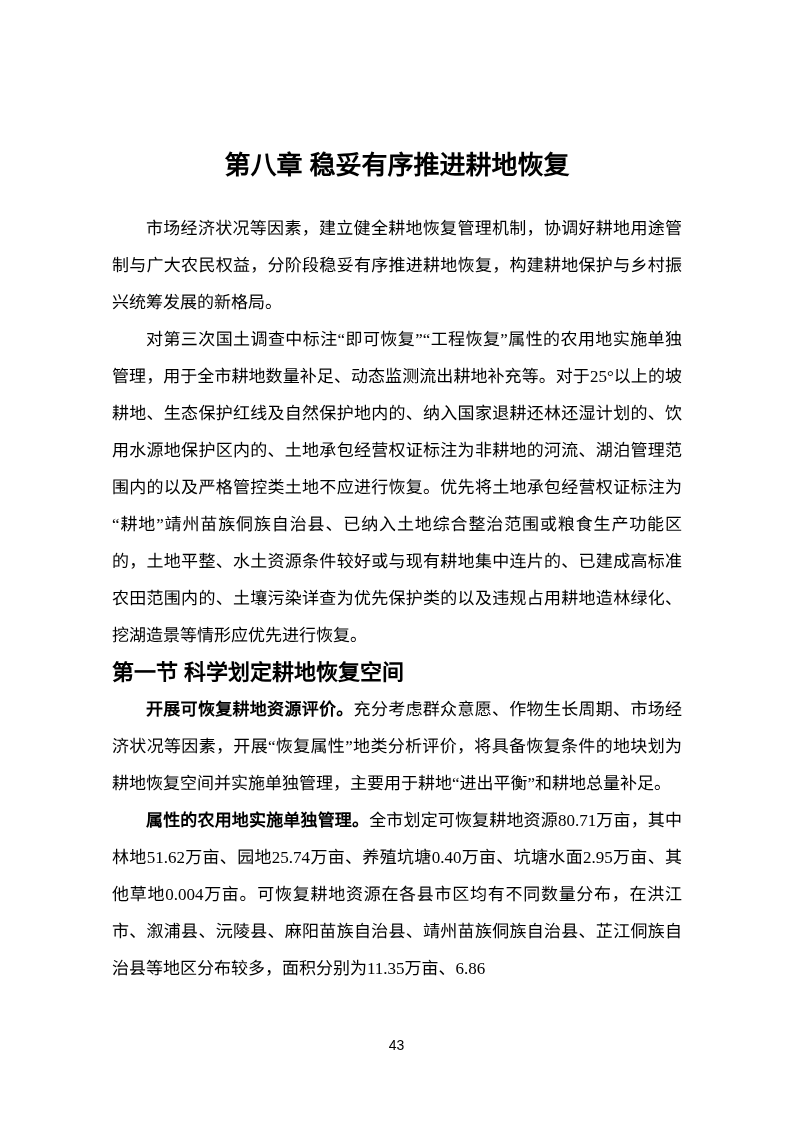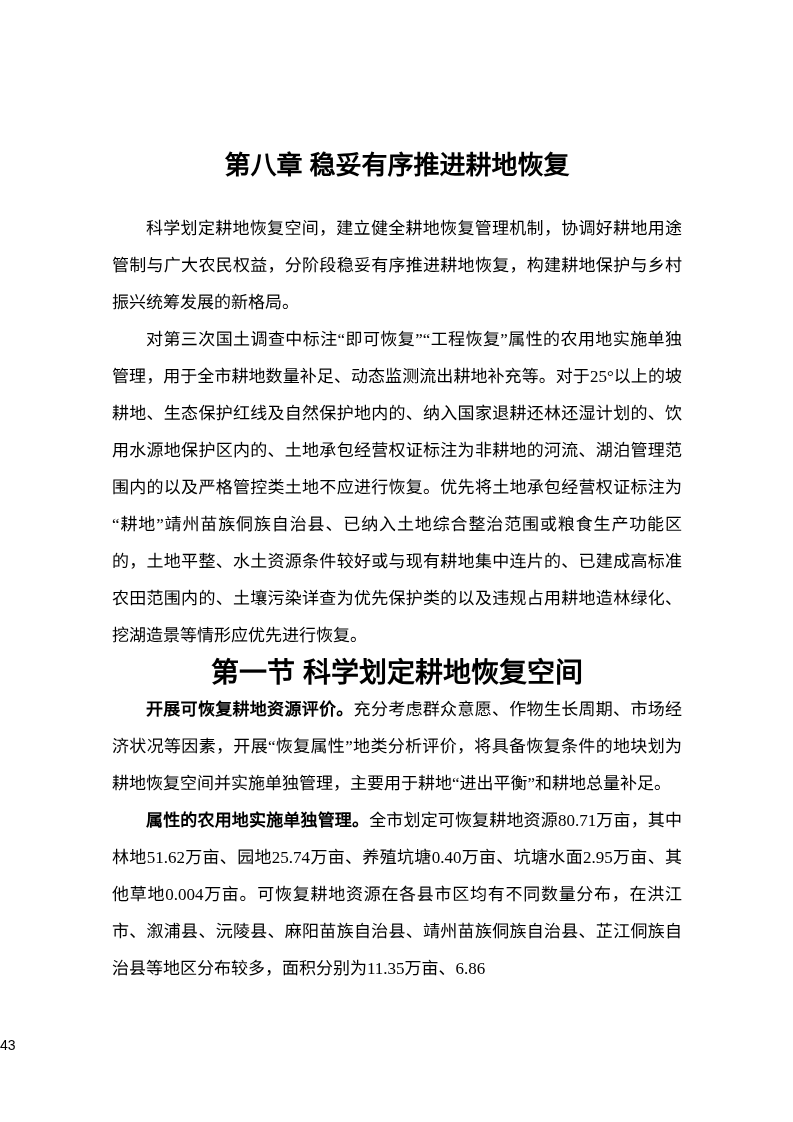--- a/index.html
+++ b/index.html
@@ -30,23 +30,22 @@
     font-weight: bold;
     font-size: 26px;
     line-height: 37px;
     text-align: center;
     white-space: nowrap;
   }
   .section-title {
     margin: 0;
     font-family: "Liberation Sans", "DejaVu Sans", sans-serif;
     font-weight: bold;
-    font-size: 28px;
+    font-size: 22px;
     line-height: 37px;
-    text-align: center;
     white-space: nowrap;
   }
   .body-para {
     margin: 0;
     font-family: "Liberation Serif", "DejaVu Serif", serif;
     font-size: 17px;
     line-height: 37px;
     text-align: justify;
     text-justify: inter-ideograph;
     text-indent: 2em;
@@ -57,34 +56,35 @@
     font-weight: bold;
     font-style: normal;
   }
   .page-number {
     position: absolute;
     left: 0;
     right: 0;
     top: 1033px;
     height: 24px;
     line-height: 24px;
+    text-align: center;
     font-family: "Liberation Sans", "DejaVu Sans", sans-serif;
     font-size: 14px;
     color: #000000;
   }
 </style>
 </head>
 <body>
 
 <div class="page">
   <div class="content">
 
     <h1 class="chapter-title">第八章 稳妥有序推进耕地恢复</h1>
 
-    <p class="body-para">科学划定耕地恢复空间，建立健全耕地恢复管理机制，协调好耕地用途管制与广大农民权益，分阶段稳妥有序推进耕地恢复，构建耕地保护与乡村振兴统筹发展的新格局。</p>
+    <p class="body-para">市场经济状况等因素，建立健全耕地恢复管理机制，协调好耕地用途管制与广大农民权益，分阶段稳妥有序推进耕地恢复，构建耕地保护与乡村振兴统筹发展的新格局。</p>
 
     <p class="body-para">对第三次国土调查中标注“即可恢复”“工程恢复”属性的农用地实施单独管理，用于全市耕地数量补足、动态监测流出耕地补充等。对于25°以上的坡耕地、生态保护红线及自然保护地内的、纳入国家退耕还林还湿计划的、饮用水源地保护区内的、土地承包经营权证标注为非耕地的河流、湖泊管理范围内的以及严格管控类土地不应进行恢复。优先将土地承包经营权证标注为“耕地”靖州苗族侗族自治县、已纳入土地综合整治范围或粮食生产功能区的，土地平整、水土资源条件较好或与现有耕地集中连片的、已建成高标准农田范围内的、土壤污染详查为优先保护类的以及违规占用耕地造林绿化、挖湖造景等情形应优先进行恢复。</p>
 
     <h2 class="section-title">第一节 科学划定耕地恢复空间</h2>
 
     <p class="body-para"><span class="para-lead">开展可恢复耕地资源评价。</span><span>充分考虑群众意愿、作物生长周期、市场经济状况等因素，开展“恢复属性”地类分析评价，将具备恢复条件的地块划为耕地恢复空间并实施单独管理，主要用于耕地“进出平衡”和耕地总量补足。</span></p>
 
     <p class="body-para"><span class="para-lead">属性的农用地实施单独管理。</span><span>全市划定可恢复耕地资源80.71万亩，其中林地51.62万亩、园地25.74万亩、养殖坑塘0.40万亩、坑塘水面2.95万亩、其他草地0.004万亩。可恢复耕地资源在各县市区均有不同数量分布，在洪江市、溆浦县、沅陵县、麻阳苗族自治县、靖州苗族侗族自治县、芷江侗族自治县等地区分布较多，面积分别为11.35万亩、6.86</span></p>
 
   </div>

